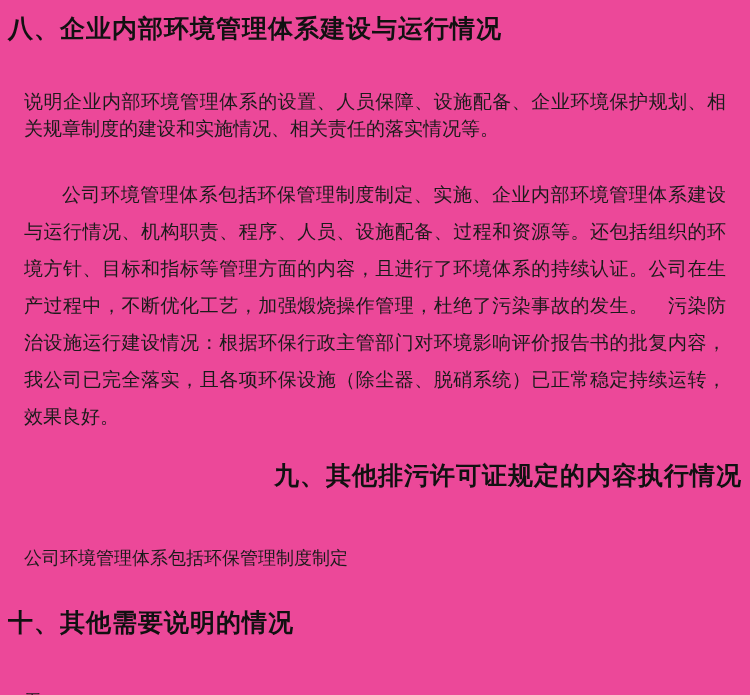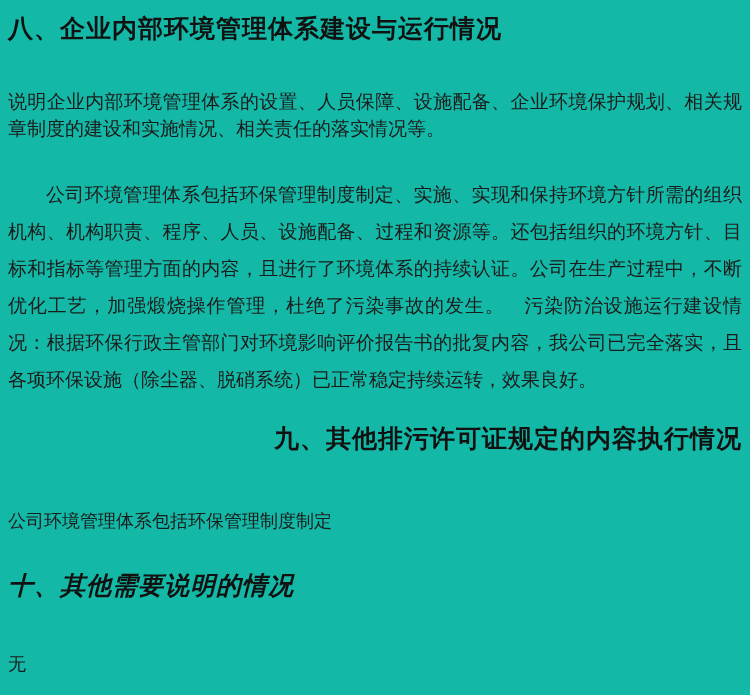--- a/index.html
+++ b/index.html
@@ -13,35 +13,35 @@
     box-sizing: border-box;
     font-family: "Liberation Serif", "DejaVu Serif", serif;
     color: #161616;
     overflow: hidden;
   }
   .doc {
     box-sizing: border-box;
     width: 750px;
     height: 695px;
     padding: 8px 8px 0 8px;
-    background: #14b8a6;
+    background: #ec4899;
   }
   .sec-heading {
     font-size: 25px;
     line-height: 34px;
     font-weight: bold;
     letter-spacing: 1px;
     margin: 0;
     color: #111111;
   }
   .h1 { margin-top: 4px; }
   .h2 { margin-top: 24px; text-align: right; }
-  .h3 { margin-top: 35px; font-style: italic; }
+  .h3 { margin-top: 35px; }
   .para {
-    margin: 0;
+    margin: 16px;
     color: #1b1b1b;
   }
   .para-intro {
     font-size: 19px;
     line-height: 27px;
     margin-top: 42px;
     text-align: justify;
   }
   .para-body {
     font-size: 19px;
@@ -63,21 +63,21 @@
 </style>
 </head>
 <body>
 
 <div class="doc">
 
   <h1 class="sec-heading h1">八、企业内部环境管理体系建设与运行情况</h1>
 
   <p class="para para-intro">说明企业内部环境管理体系的设置、人员保障、设施配备、企业环境保护规划、相关规章制度的建设和实施情况、相关责任的落实情况等。</p>
 
-  <p class="para para-body">公司环境管理体系包括环保管理制度制定、实施、实现和保持环境方针所需的组织机构、机构职责、程序、人员、设施配备、过程和资源等。还包括组织的环境方针、目标和指标等管理方面的内容，且进行了环境体系的持续认证。公司在生产过程中，不断优化工艺，加强煅烧操作管理，杜绝了污染事故的发生。　污染防治设施运行建设情况：根据环保行政主管部门对环境影响评价报告书的批复内容，我公司已完全落实，且各项环保设施（除尘器、脱硝系统）已正常稳定持续运转，效果良好。</p>
+  <p class="para para-body">公司环境管理体系包括环保管理制度制定、实施、企业内部环境管理体系建设与运行情况、机构职责、程序、人员、设施配备、过程和资源等。还包括组织的环境方针、目标和指标等管理方面的内容，且进行了环境体系的持续认证。公司在生产过程中，不断优化工艺，加强煅烧操作管理，杜绝了污染事故的发生。　污染防治设施运行建设情况：根据环保行政主管部门对环境影响评价报告书的批复内容，我公司已完全落实，且各项环保设施（除尘器、脱硝系统）已正常稳定持续运转，效果良好。</p>
 
   <h1 class="sec-heading h2">九、其他排污许可证规定的内容执行情况</h1>
 
   <p class="para para-plain">公司环境管理体系包括环保管理制度制定</p>
 
   <h1 class="sec-heading h3">十、其他需要说明的情况</h1>
 
   <p class="para para-last">无</p>
 
 </div>

